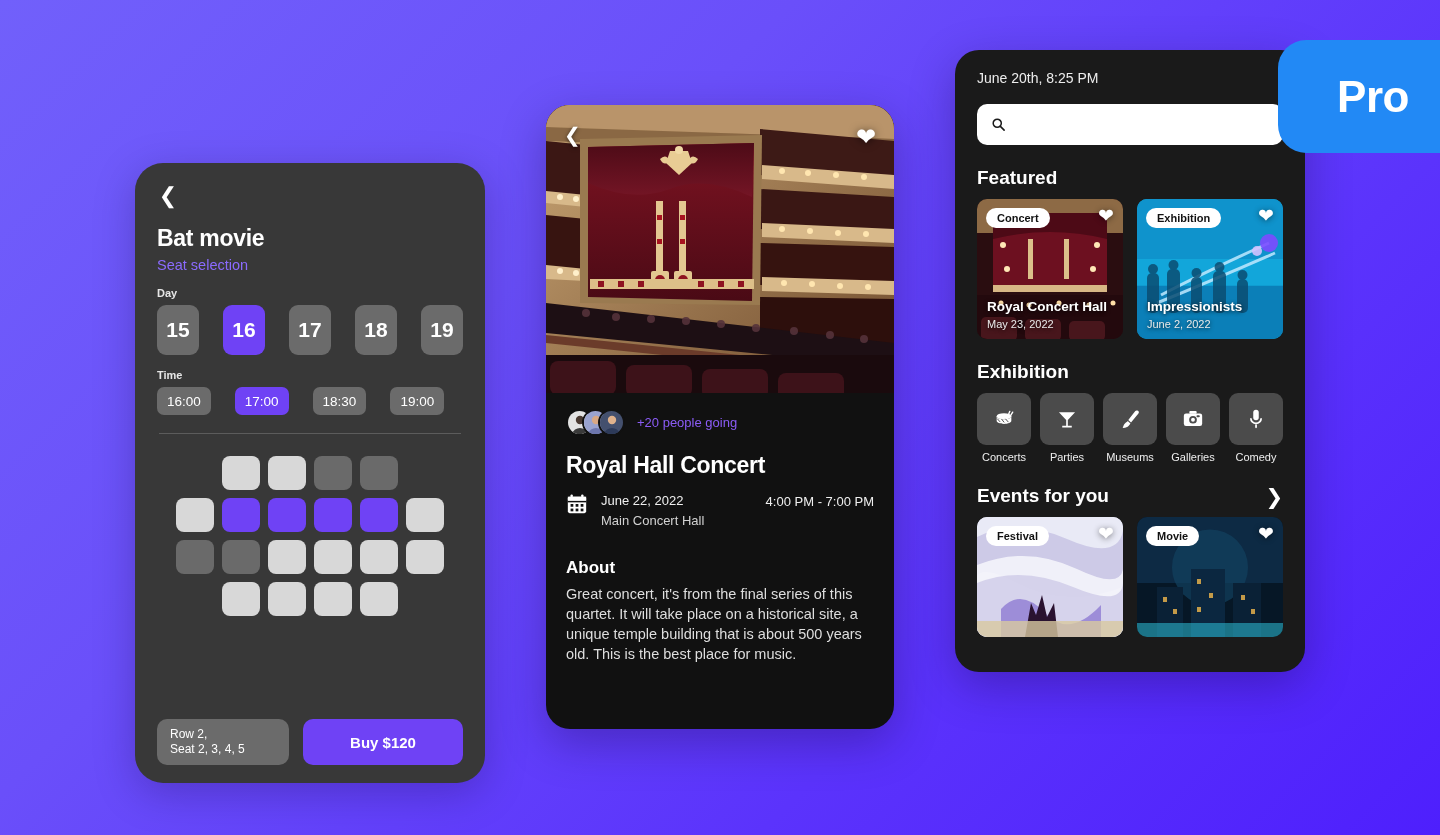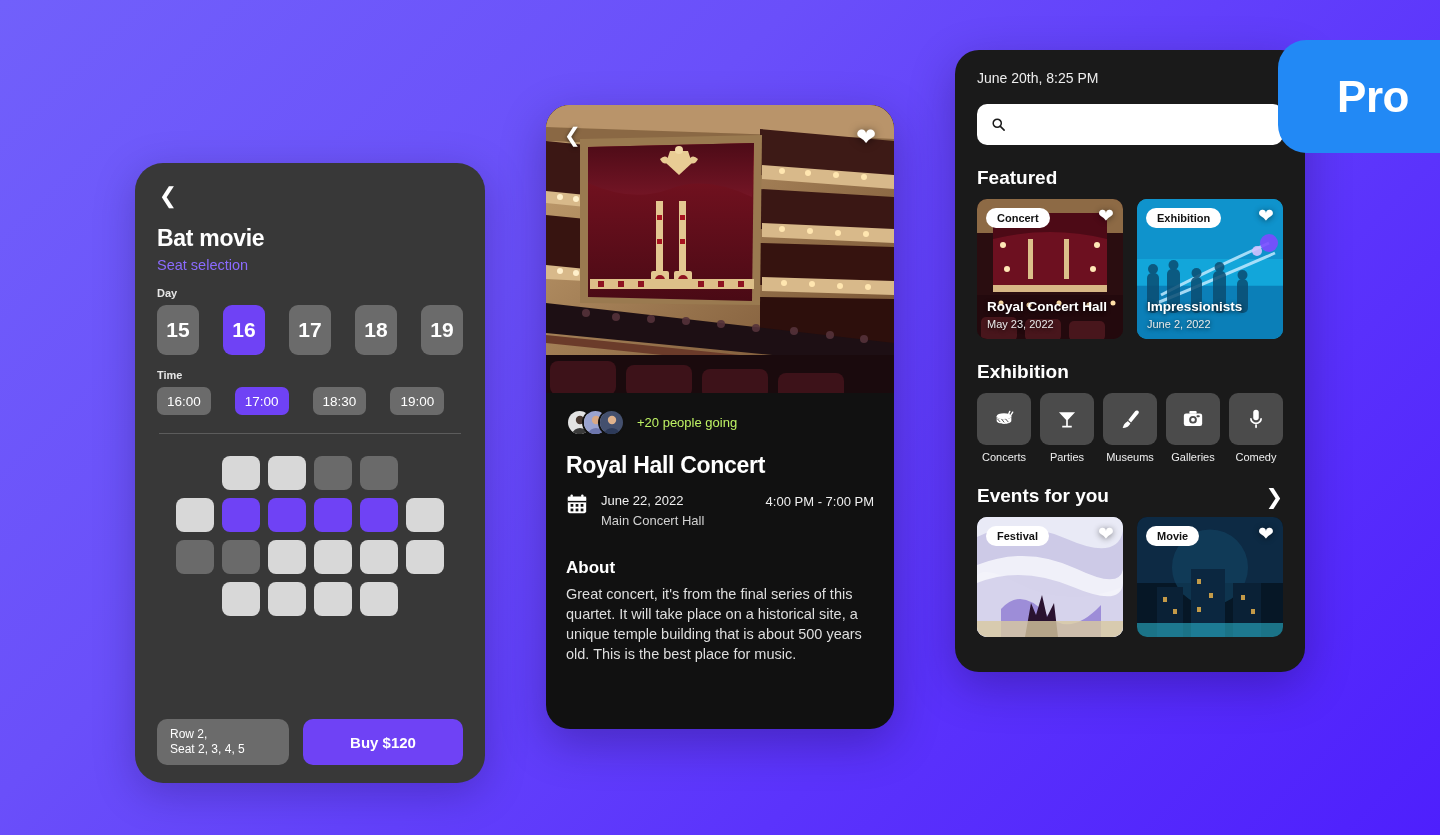--- a/index.html
+++ b/index.html
@@ -108,21 +108,21 @@
   .hero-photo { position:absolute; inset:0; }
   .hero-top-icons { position:absolute; top:20px; left:0; right:0; display:flex; justify-content:space-between; padding: 0 18px; z-index: 5;}
   .hero-back { color:#fff; font-size:20px; cursor:pointer; text-shadow: 0 1px 4px rgba(0,0,0,.6); line-height:1;}
   .hero-heart { color:#fff; font-size:24px; cursor:pointer; filter: drop-shadow(0 1px 4px rgba(0,0,0,.5)); line-height:1;}
 
   .mid-body { padding: 16px 20px 0 20px; color:#fff; }
   .going-row { display:flex; align-items:center; gap:12px; }
   .avatars { display:flex; }
   .avatar { width:27px; height:27px; border-radius:50%; border:2px solid #111; overflow:hidden; position:relative;}
   .avatar + .avatar { margin-left:-11px; }
-  .going-text { color:#bef264; font-size:13px; }
+  .going-text { color:#8b5cf6; font-size:13px; }
   .event-title { font-size:23px; font-weight:700; margin-top:16px; letter-spacing:-.3px; }
   .meta-row { display:flex; align-items:flex-start; margin-top:14px; }
   .cal-icon { width:22px; height:22px; margin-right:13px; flex:none; }
   .meta-main { flex:1; }
   .meta-date { font-size:13px; color:#efefef; }
   .meta-place { font-size:13px; color:#d2d2d2; margin-top:5px; }
   .meta-time { font-size:13px; color:#efefef; white-space:nowrap; padding-top:1px; }
   .about-h { font-size:17px; font-weight:700; margin-top:30px; }
   .about-p { font-size:14.5px; line-height:20px; color:#dedede; margin-top:6px; }
 

